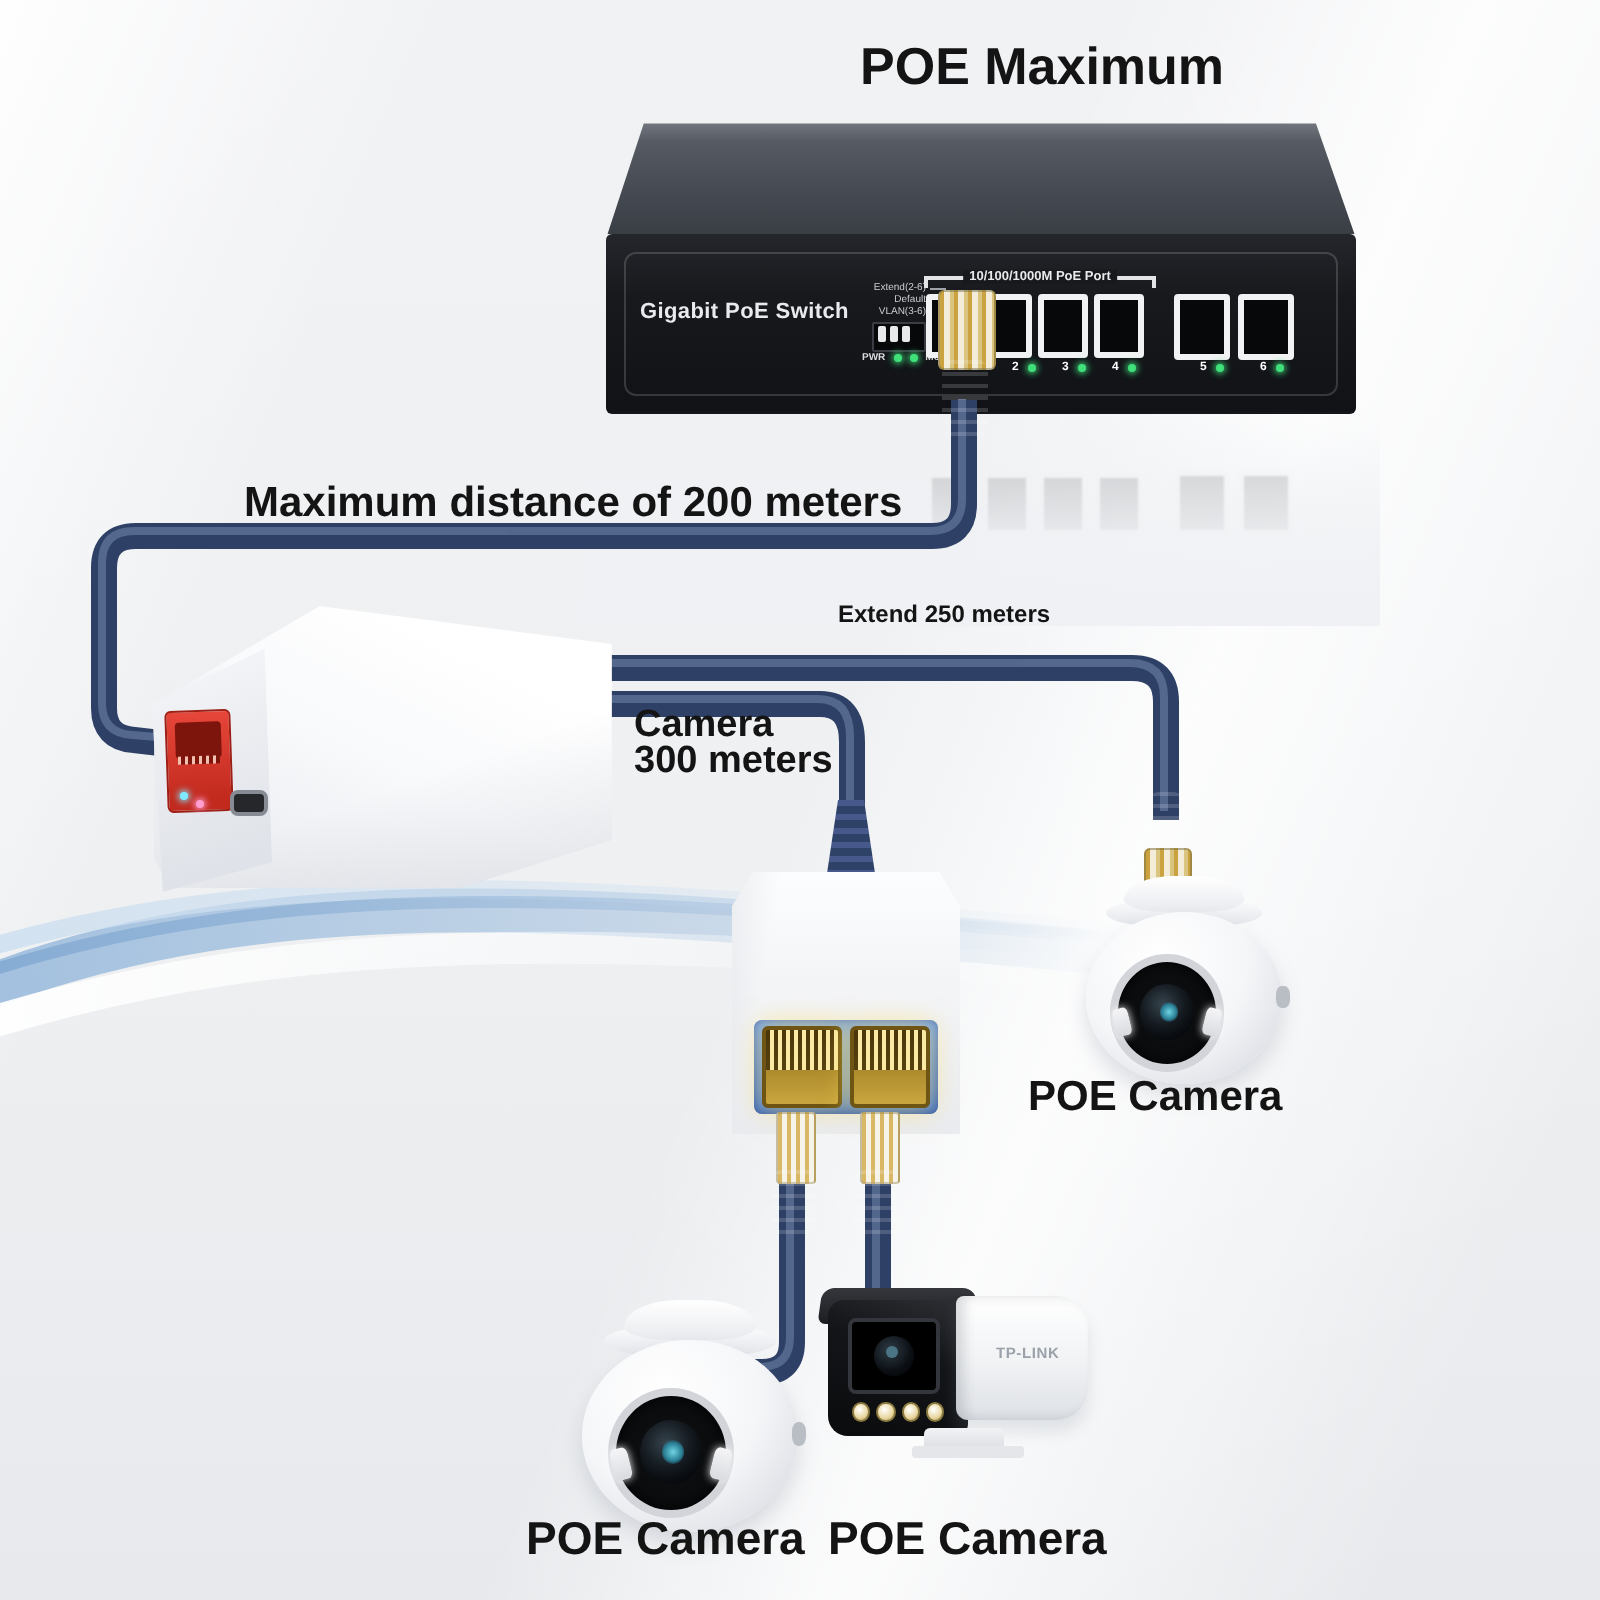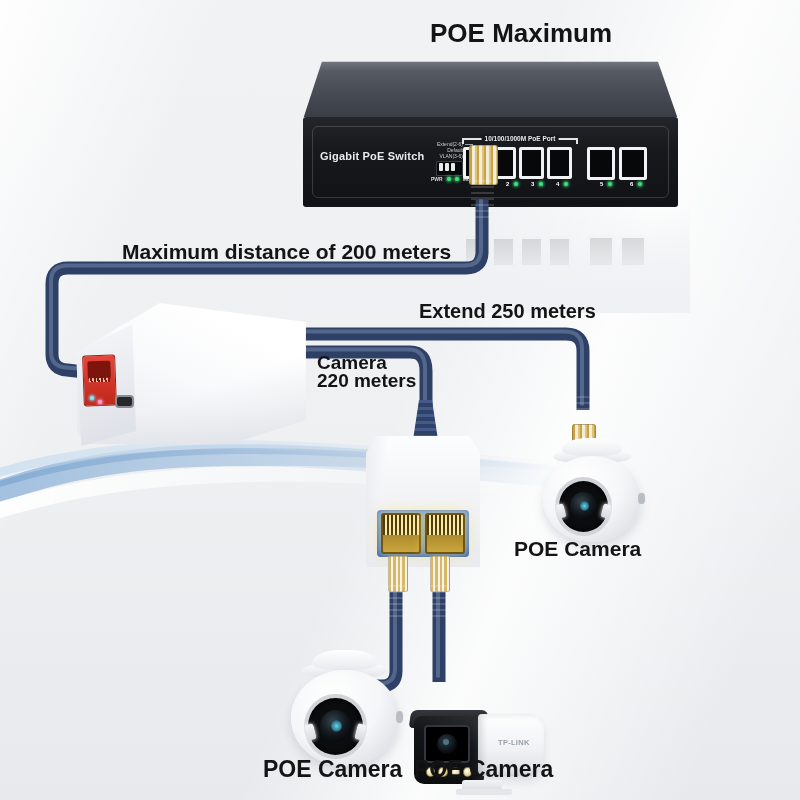--- a/index.html
+++ b/index.html
@@ -10,21 +10,21 @@
       linear-gradient(112deg, rgba(255,255,255,.95) 0%, rgba(255,255,255,0) 20%),
       linear-gradient(112deg, rgba(255,255,255,0) 50%, rgba(255,255,255,.85) 66%, rgba(255,255,255,0) 90%),
       linear-gradient(180deg, #f1f2f4 0%, #eef0f2 55%, #e7e9ec 100%);
   }
   .abs { position:absolute; }
 
   
   .title { left:430px; top:18px; font-size:26px; font-weight:700; white-space:nowrap; }
   .lbl { font-weight:600; white-space:nowrap; }
   .lbl-max { left:122px; top:240px; font-size:21px; }
-  .lbl-ext-r { left:419px; top:300px; font-size:20px;text-align:right; }
+  .lbl-ext-r { left:419px; top:300px; font-size:12px;text-align:right; }
   .lbl-ext-l { left:317px; top:354px; font-size:19px; line-height:18px; }
 
   
   .sw-top {
     left:298px; top:60px; width:385px; height:60px;
     clip-path:polygon(6.2% 3%, 93.5% 3%, 98.5% 95%, 1.5% 95%);
     background:linear-gradient(180deg,#777c84 0%,#565b63 18%,#474b53 55%,#383c43 100%);
   }
   .sw-front {
     left:303px; top:117px; width:375px; height:90px; border-radius:3px;
@@ -127,21 +127,21 @@
   .t-led.lft { left:-5%; transform:rotate(-14deg); } .t-led.rgt { right:-5%; transform:rotate(14deg); }
   .t-tab { right:-3%; top:52%; width:7%; height:10%; background:#b9bdc4; border-radius:40%; }
   .cam-right { left:542px; top:438px; width:100px; height:106px; }
   .cam-bl { left:290px; top:650px; width:110px; height:118px; }
   .cam-lbl { font-weight:700; white-space:nowrap; }
   .cam-lbl.r { left:514px; top:537px; font-size:21px; }
   .cam-lbl.bl { left:263px; top:756px; font-size:23px; }
   .cam-lbl.br { left:414px; top:756px; font-size:23px; }
 
   
-  .bullet { left:410px; top:698px; width:140px; height:100px;text-align:right; }
+  .bullet { left:410px; top:632px; width:140px; height:100px;text-align:right; }
   .bullet > div { position:absolute; }
   .b-visor { left:0; top:12px; width:78px; height:18px; background:linear-gradient(180deg,#35373c,#1b1d21); border-radius:6px 8px 4px 4px; transform:skewX(-8deg); }
   .b-head { left:4px; top:18px; width:70px; height:68px; border-radius:8px 4px 6px 10px;
     background:linear-gradient(200deg,#2e3035 0%,#131518 40%,#0a0b0d 100%); }
   .b-head > div { position:absolute; }
   .b-lensf { left:10px; top:9px; width:46px; height:38px; background:#000; border:2px solid #33363c; border-radius:4px; box-sizing:border-box; }
   .b-lensc { position:absolute; left:11px; top:7px; width:20px; height:20px; border-radius:50%;
     background:radial-gradient(circle at 40% 35%, #2e3b44 0%, #0b0f14 60%, #000 100%); }
   .b-lensg { position:absolute; left:17px; top:12px; width:6px; height:6px; border-radius:50%; background:#4b7585; }
   .b-leds { left:12px; top:50px; width:46px; height:12px; display:flex; gap:3px; align-items:center; }
@@ -275,21 +275,21 @@
     <div class="slot"></div>
     <div class="rpins"></div>
   </div>
   <div class="abs ext-led cyan"></div>
   <div class="abs ext-led pink"></div>
   <div class="abs ext-usb"></div>
 
   <div class="abs lbl lbl-ext-r">Extend 250 meters</div>
   <div class="abs lbl lbl-ext-l">
     <div>Camera</div>
-    <div>220 meters</div>
+    <div>300 meters</div>
   </div>
 
   <div class="abs boot ribs plug-b-boot"></div>
   <div class="abs pins plug-b-pins"></div>
 
   <div class="abs sp-boot"></div>
   <div class="abs sp-body"></div>
   <div class="abs sp-panel">
     <div class="gold-port l"></div>
     <div class="gold-port r"></div>

